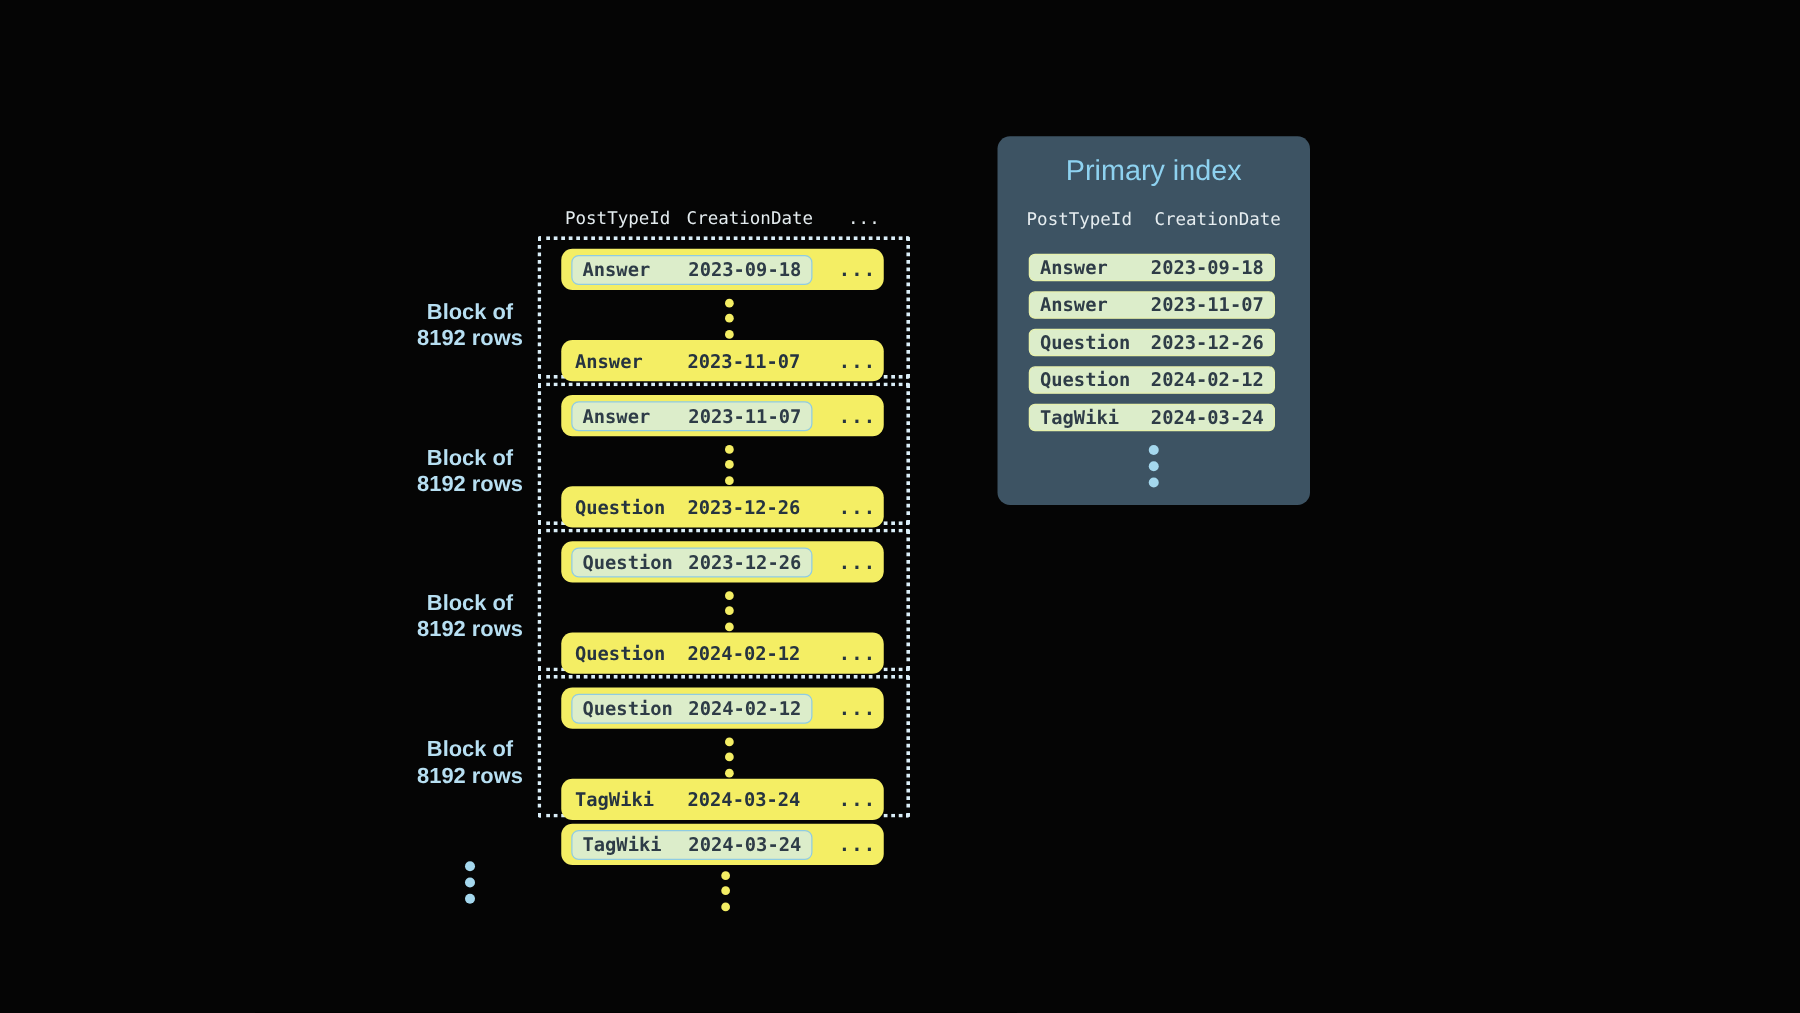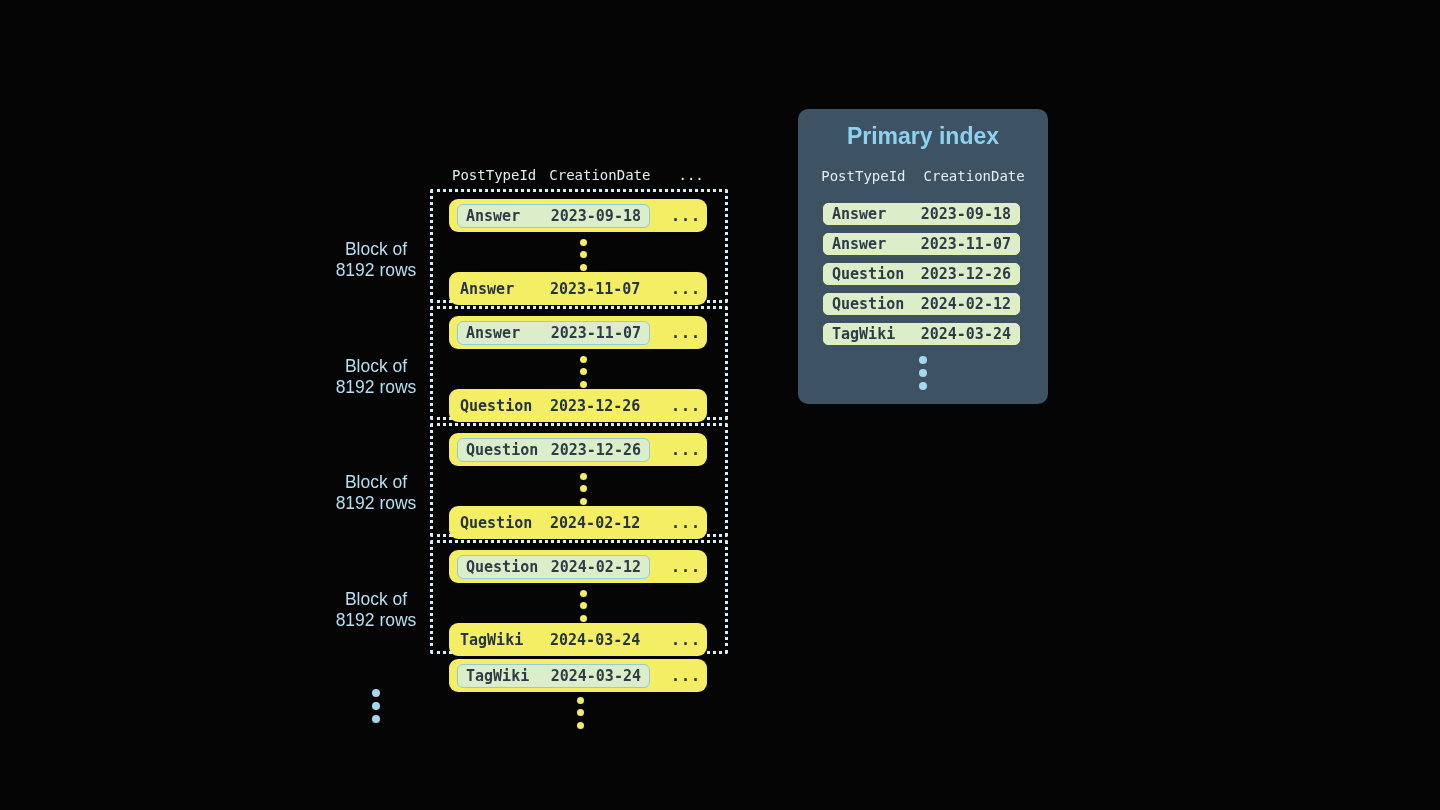--- a/index.html
+++ b/index.html
@@ -42,31 +42,31 @@
   .yrow.plain { padding-left:11px; }
   .yrow.plain .name { display:inline-block; width:90px; }
 
   .vdots { position:absolute; display:flex; flex-direction:column; align-items:center; }
   .vdots i { display:block; border-radius:50%; }
   .ydots i { width:7px; height:7px; background:#f4ee64; margin:2.75px 0; }
   .bdots i { width:8px; height:8px; background:#a5d8ee; margin:2.5px 0; }
 
   .block-label {
     position:absolute; left:306px; width:140px; text-align:center;
-    font-size:17.5px; font-weight:400; line-height:21px; color:#b7dff2;
+    font-size:17.5px; font-weight:700; line-height:21px; color:#b7dff2;
   }
 
   
   .panel {
     position:absolute; left:798px; top:109px; width:250px; height:295px;
     background:#3d5363; border-radius:10px;
   }
   .panel-title {
     position:absolute; top:14px; left:0; width:100%; text-align:center;
-    font-size:23px; font-weight:700; color:#8ed2f0;
+    font-size:23px; font-weight:400; color:#8ed2f0;
   }
   .panel-headers {
     position:absolute; top:59px; left:0; width:100%;
     display:flex; justify-content:center; gap:18px;
     font-family:"DejaVu Sans Mono", monospace; font-size:14px;
     font-weight:500; color:#e6edf0;
   }
   .panel-rows {
     position:absolute; top:94px; left:25px; width:197px;
     display:flex; flex-direction:column; gap:8px;

